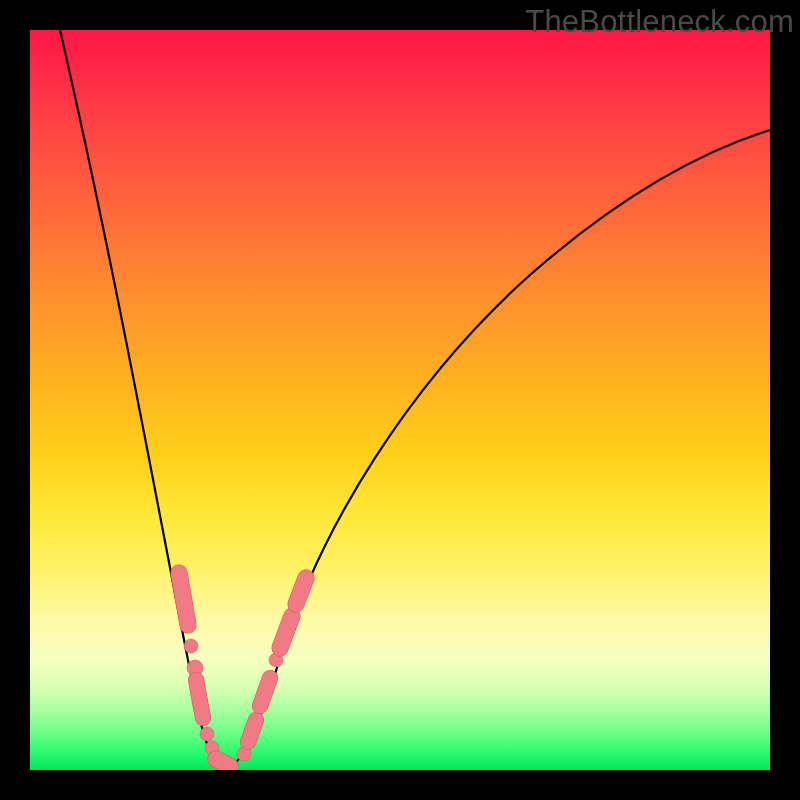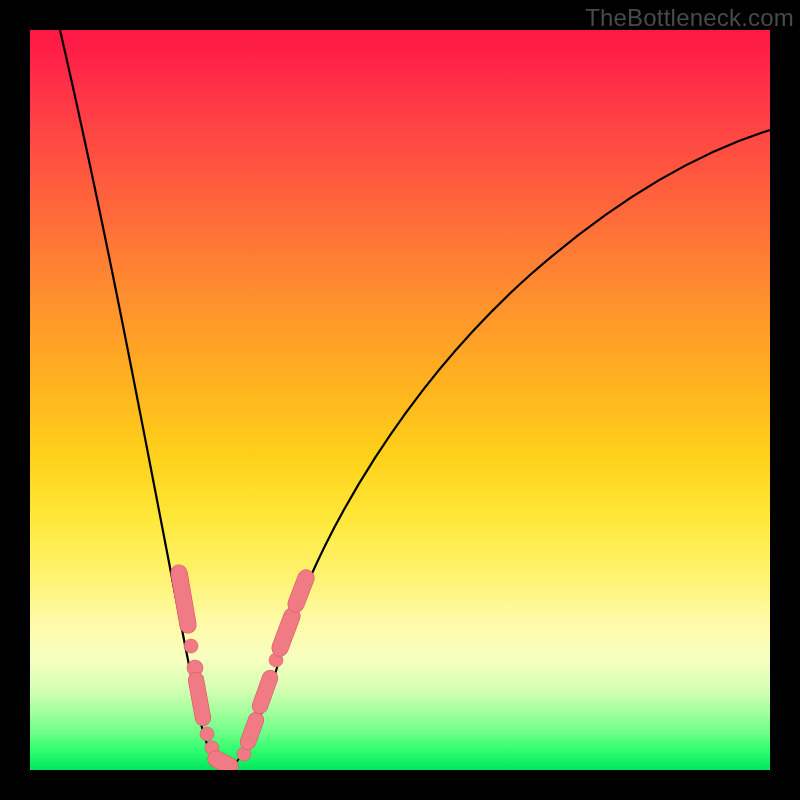--- a/index.html
+++ b/index.html
@@ -41,21 +41,21 @@
       #6cff87 95%,
       #2dfc6e 97.5%,
       #00e85c 100%
     );
   }
   .watermark {
     position: absolute;
     top: 4px;
     right: 6px;
     color: #4a4a4a;
-    font-size: 24px;
+    font-size: 31px;
     font-weight: 500;
     letter-spacing: 0.2px;
     user-select: none;
     z-index: 5;
   }
   svg.curve {
     position: absolute;
     left: 30px;
     top: 30px;
     width: 740px;

